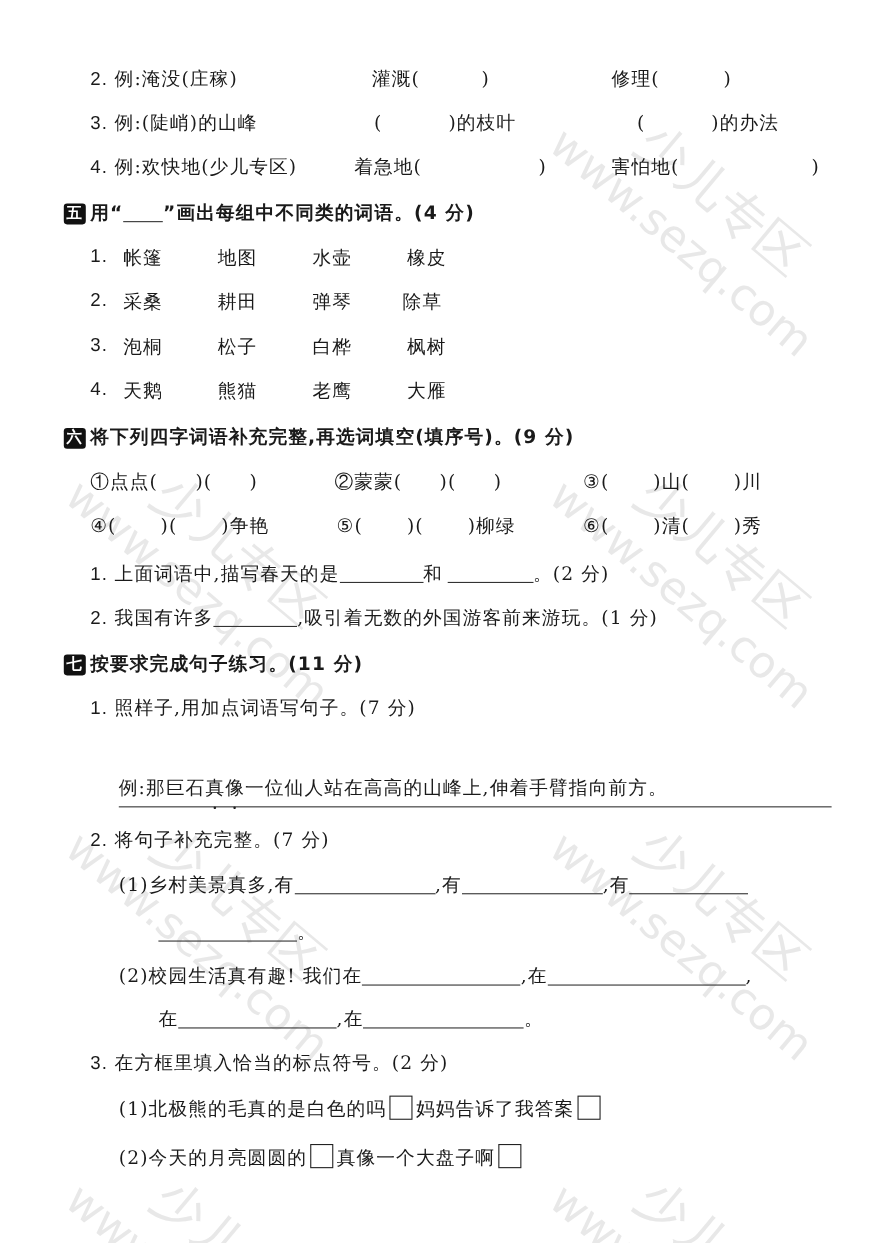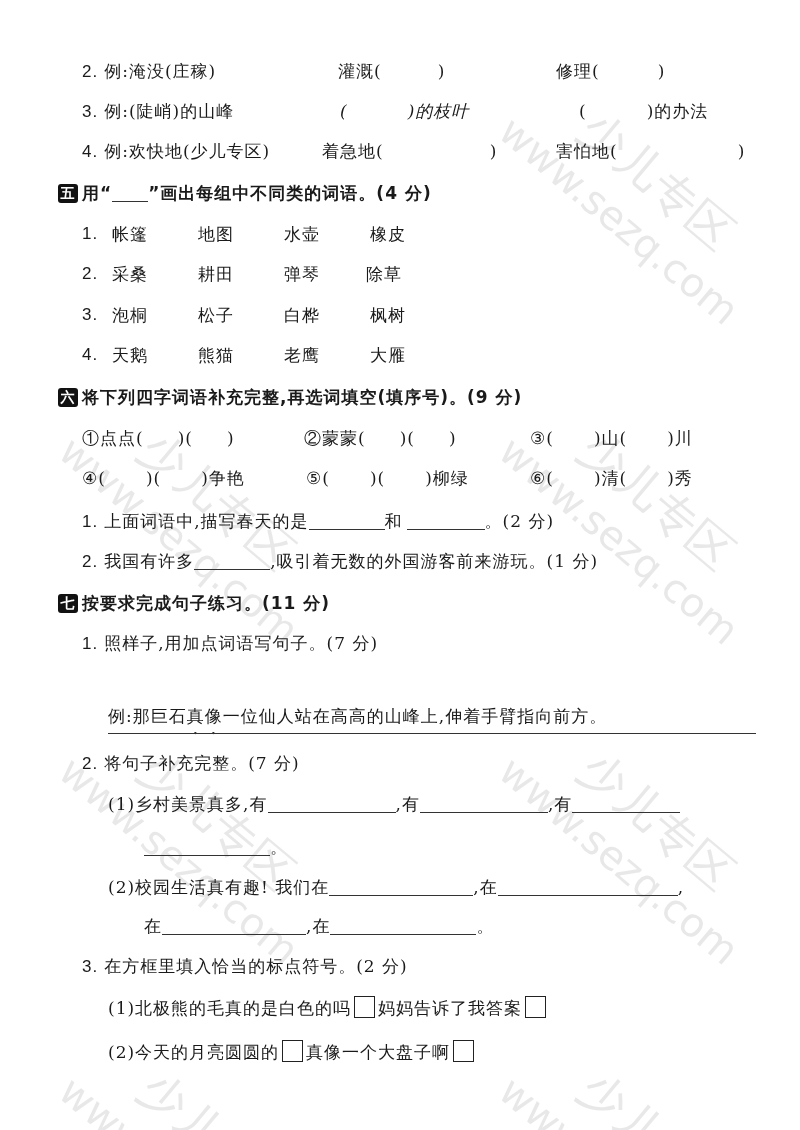--- a/index.html
+++ b/index.html
@@ -54,21 +54,21 @@
     <span class="url">www.sezq.com</span>
   </div>
 
 <div class="line" style="left:82px;top:60px;">
   <span class="num">2.</span><span>例:淹没(庄稼)</span>
   <span style="position:absolute;left:256px;"><span>灌溉(</span><span class="gap" style="width:56px"></span><span>)</span></span>
   <span style="position:absolute;left:474px;"><span>修理(</span><span class="gap" style="width:58px"></span><span>)</span></span>
 </div>
 <div class="line" style="left:82px;top:100px;">
   <span class="num">3.</span><span>例:(陡峭)的山峰</span>
-  <span style="position:absolute;left:258px;font-style:italic;"><span>(</span><span class="gap" style="width:60px"></span><span>)的枝叶</span></span>
+  <span style="position:absolute;left:258px;"><span>(</span><span class="gap" style="width:60px"></span><span>)的枝叶</span></span>
   <span style="position:absolute;left:476px;margin-left:21px;"><span>(</span><span class="gap" style="width:60px"></span><span>)的办法</span></span>
 </div>
 <div class="line" style="left:82px;top:140px;">
   <span class="num">4.</span><span>例:欢快地(少儿专区)</span>
   <span style="position:absolute;left:240px;"><span>着急地(</span><span class="gap" style="width:106px"></span><span>)</span></span>
   <span style="position:absolute;left:474px;"><span>害怕地(</span><span class="gap" style="width:120px"></span><span>)</span></span>
 </div>
 
 <div class="line hdr" style="left:58px;top:182px;">
   <span class="badge">五</span><span>用“</span><span class="blank" style="width:36px;border-bottom-width:1.5px;"></span><span>”画出每组中不同类的词语。(4 分)</span>

